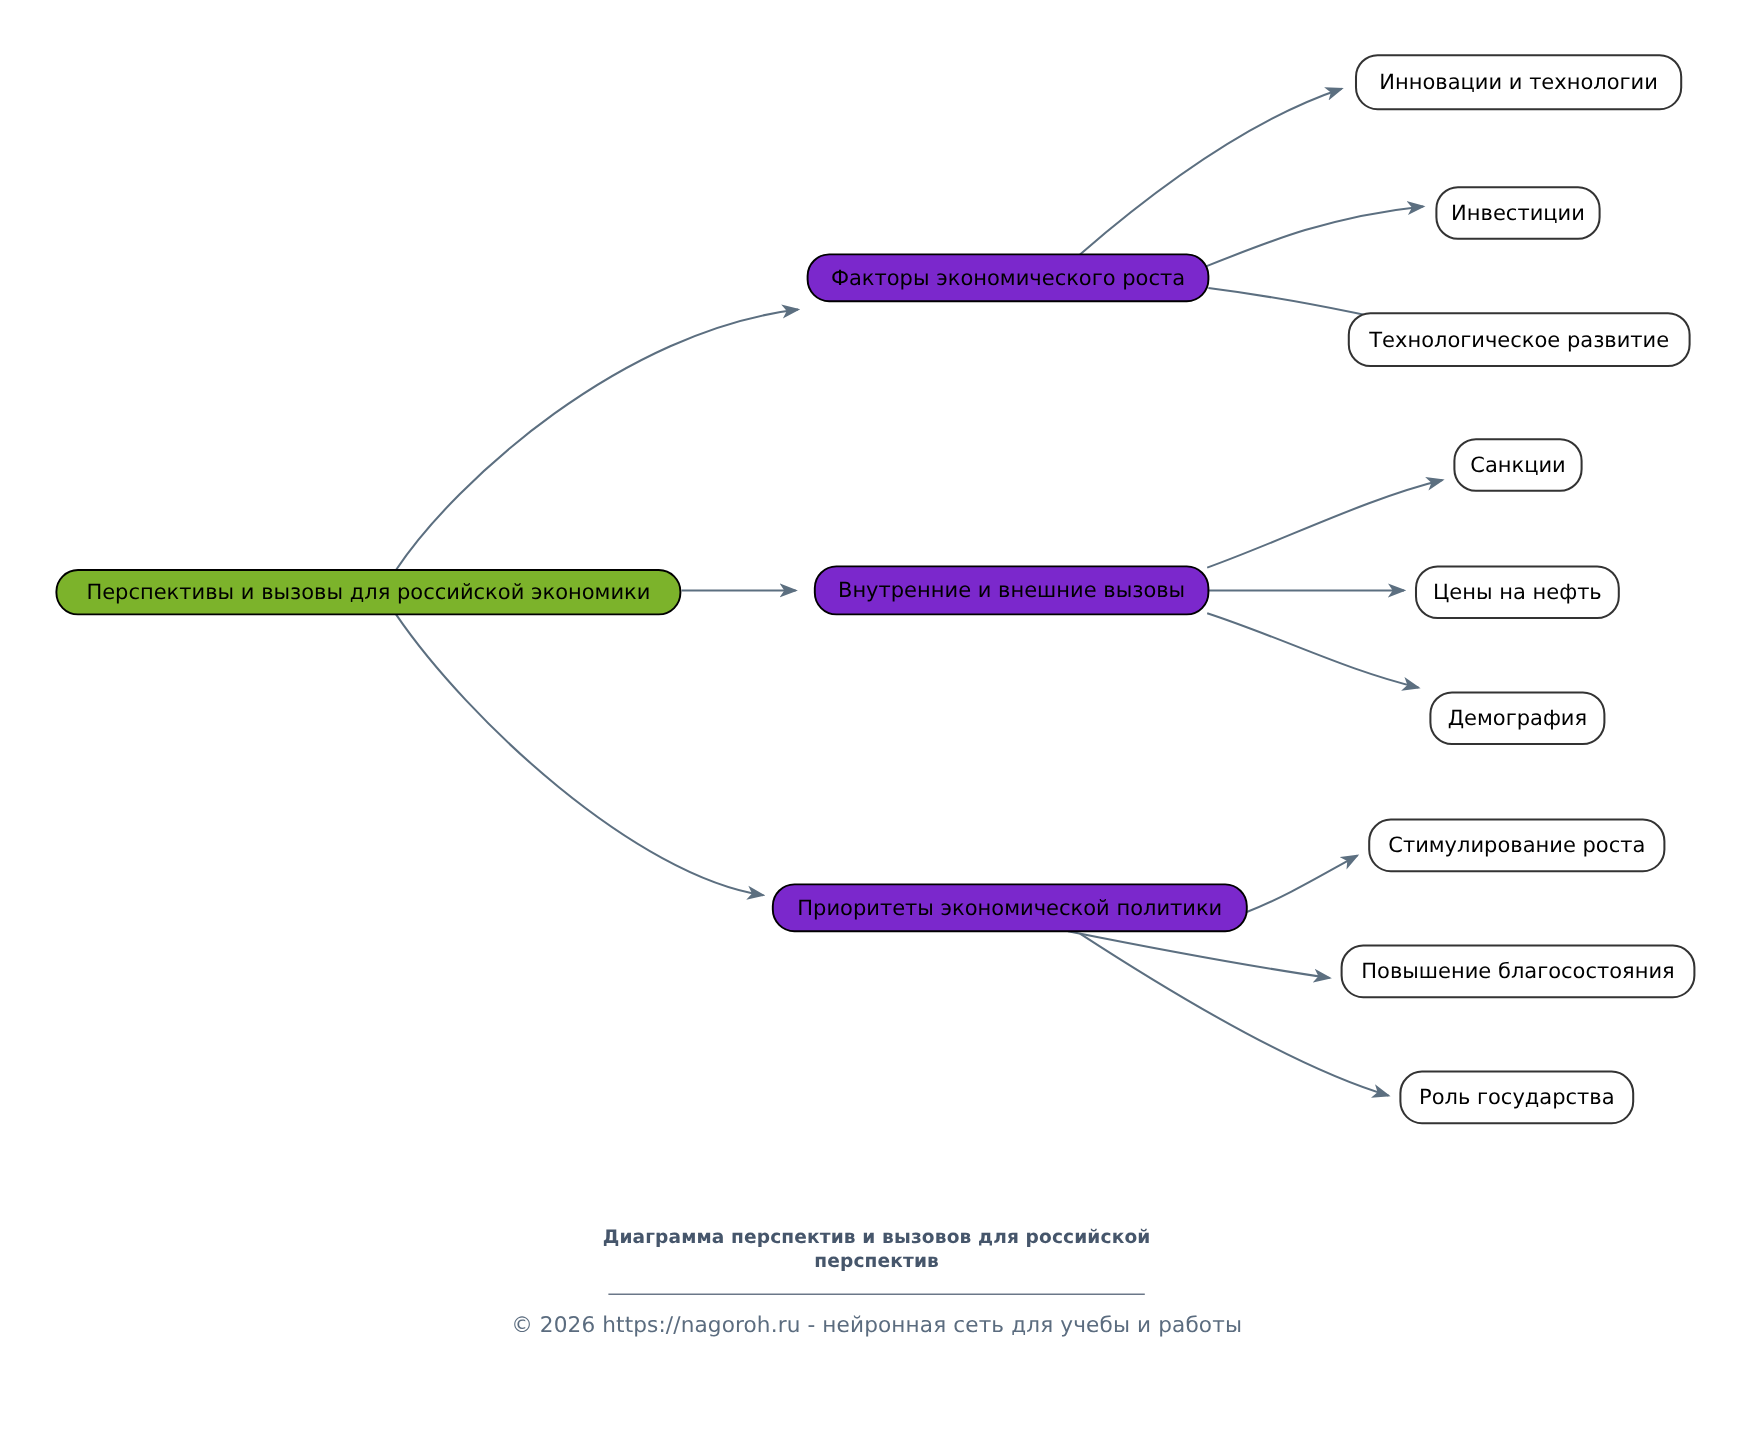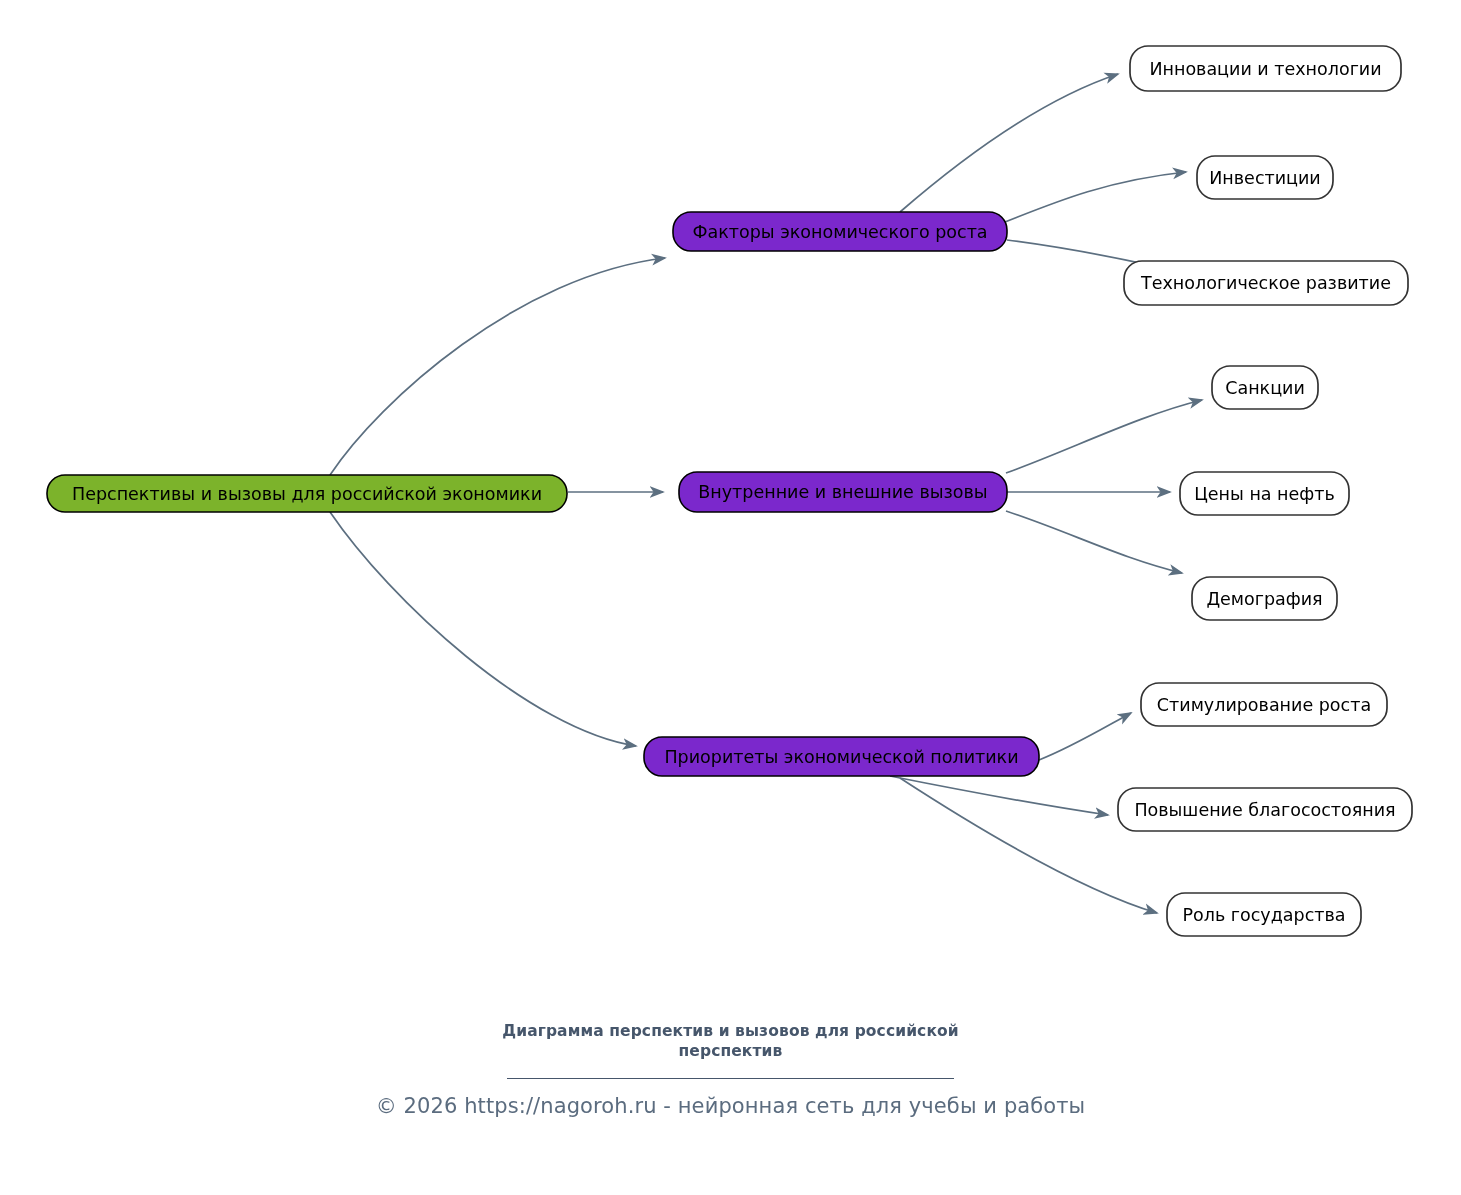--- a/index.html
+++ b/index.html
@@ -81,21 +81,21 @@
   }
   #footer-divider {
     display: inline-block;
     width: 447px;
     height: 0;
     border-top: 1.6px solid #46566b;
     vertical-align: middle;
   }
   #footer-copyright {
     top: 1094px;
-    font-size: 21px;
+    font-size: 18px;
     color: #5b6c7f;
     letter-spacing: 0.1px;
   }
 </style>
 </head>
 <body>
 
 <div id="mindmap-root">
   <svg id="diagram-canvas" viewBox="0 0 1461 1195">
     <defs>

